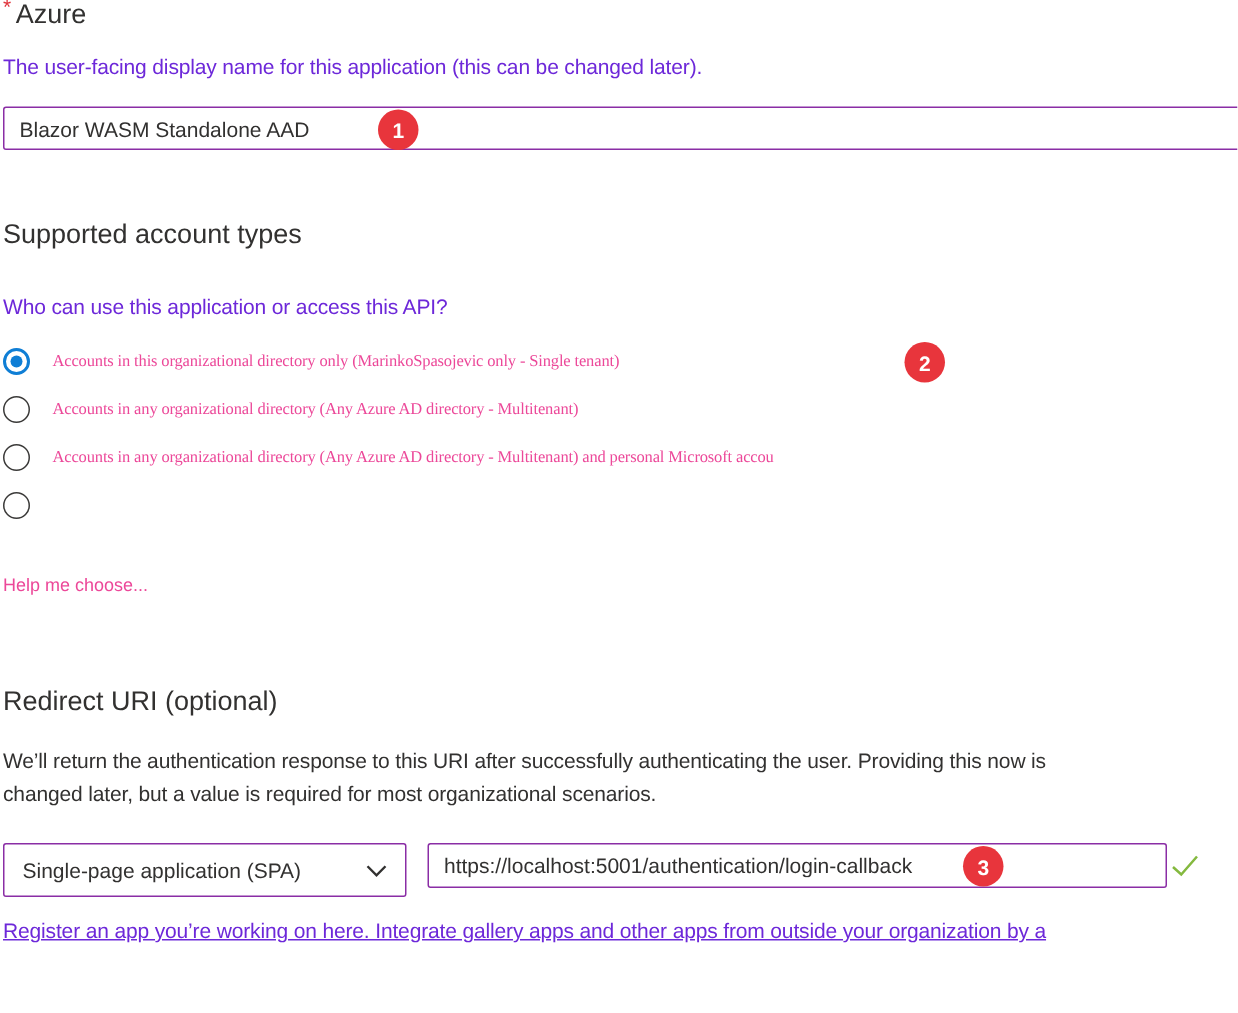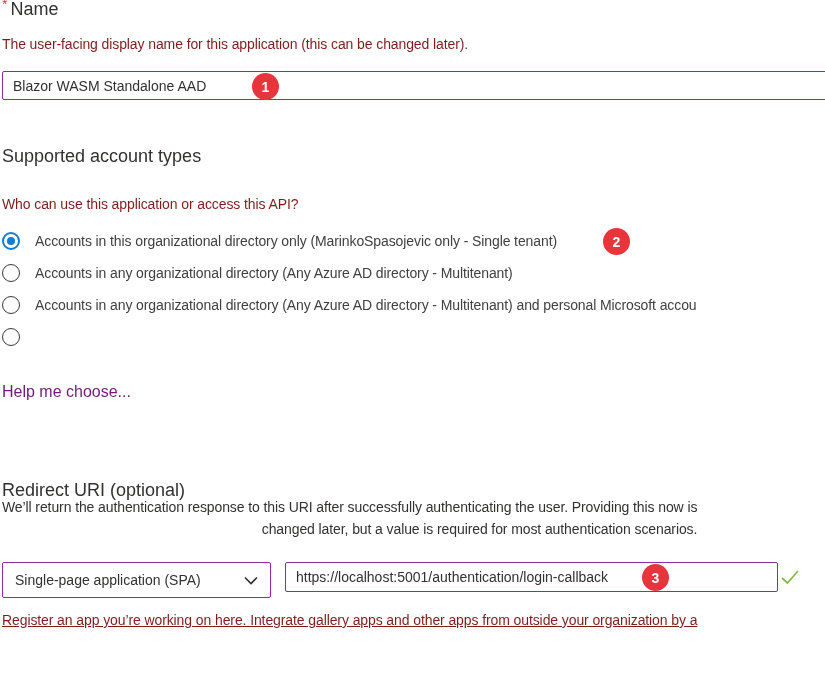--- a/index.html
+++ b/index.html
@@ -14,21 +14,21 @@
   }
   .abs { position: absolute; }
   .h {
     font-size: 18px;
     font-weight: 400;
     color: #323130;
     white-space: nowrap;
   }
   .body-text {
     font-size: 14px;
-    color: #7f1d1d;
+    color: #6d28d9;
     white-space: nowrap;
     letter-spacing: -0.1px;
   }
   .asterisk {
     color: #e0343c;
     font-size: 14px;
     vertical-align: 6px;
     margin-right: 3px;
   }
   .txt-input {
@@ -78,27 +78,28 @@
   .radio-row.selected .radio-circle::after {
     content: "";
     position: absolute;
     left: 50%; top: 50%;
     width: 8px; height: 8px;
     margin: -4px 0 0 -4px;
     border-radius: 50%;
     background: #0f7ed5;
   }
   .radio-label {
-    font-size: 14px;
-    color: #404040;
+    font-size: 11px;
+    color: #ec4899;
     letter-spacing: -0.1px;
+    font-family: Liberation Serif, serif;
   }
   .link {
-    font-size: 16px;
-    color: #701a75;
+    font-size: 12px;
+    color: #ec4899;
     text-decoration: none;
     cursor: pointer;
     white-space: nowrap;
   }
   .dropdown {
     border: 1.5px solid #8a2da5;
     border-radius: 2px;
     height: 30px;
     background: #fff;
     display: flex;
@@ -111,28 +112,28 @@
     color: #323130;
     flex: 1 1 auto;
     white-space: nowrap;
   }
   .p-two-line {
     font-size: 14px;
     color: #323130;
     line-height: 21.5px;
     letter-spacing: -0.1px;
   }
-  .p-two-line div { white-space: nowrap; text-align: right; }
+  .p-two-line div { white-space: nowrap; }
 </style>
 </head>
 <body>
 
 <div id="screen">
 
-  <div class="abs h" style="left:2px; top:-4px;"><span class="asterisk">*</span><span>Name</span></div>
+  <div class="abs h" style="left:2px; top:-4px;"><span class="asterisk">*</span><span>Azure</span></div>
 
   <div class="abs body-text" style="left:2px; top:36px;">The user-facing display name for this application (this can be changed later).</div>
 
   <input class="abs txt-input" style="left: 2px; top: 71px; width: 840px;" type="text" value="Blazor WASM Standalone AAD">
 
   <div class="abs badge" style="left:252px; top:73px;">1</div>
 
   <div class="abs h" style="left:2px; top:146px;">Supported account types</div>
 
   <div class="abs body-text" style="left:2px; top:196px;">Who can use this application or access this API?</div>
@@ -152,25 +153,25 @@
     </div>
     <div class="radio-row">
       <span class="radio-circle"></span>
     </div>
   </div>
 
   <div class="abs badge" style="left:603px; top:228px;">2</div>
 
   <a class="abs link" style="left:2px; top:383px;">Help me choose...</a>
 
-  <div class="abs h" style="left:2px; top:480px;text-align:right;">Redirect URI (optional)</div>
+  <div class="abs h" style="left:2px; top:457px;text-align:right;">Redirect URI (optional)</div>
 
   <div class="abs p-two-line" style="left:2px; top:497px;">
     <div>We’ll return the authentication response to this URI after successfully authenticating the user. Providing this now is</div>
-    <div>changed later, but a value is required for most authentication scenarios.</div>
+    <div>changed later, but a value is required for most organizational scenarios.</div>
   </div>
 
   <div class="abs dropdown" style="left:2px; top:562px; width:269px;">
     <span class="dd-label">Single-page application (SPA)</span>
     <svg width="14" height="9" viewBox="0 0 14 9">
       <polyline points="1,1.5 7,7.5 13,1.5" fill="none" stroke="#323130" stroke-width="1.6"></polyline>
     </svg>
   </div>
 
   <input class="abs txt-input" style="left: 285px; top: 562px; width: 493px; height: 30px;" type="text" value="https://localhost:5001/authentication/login-callback">

